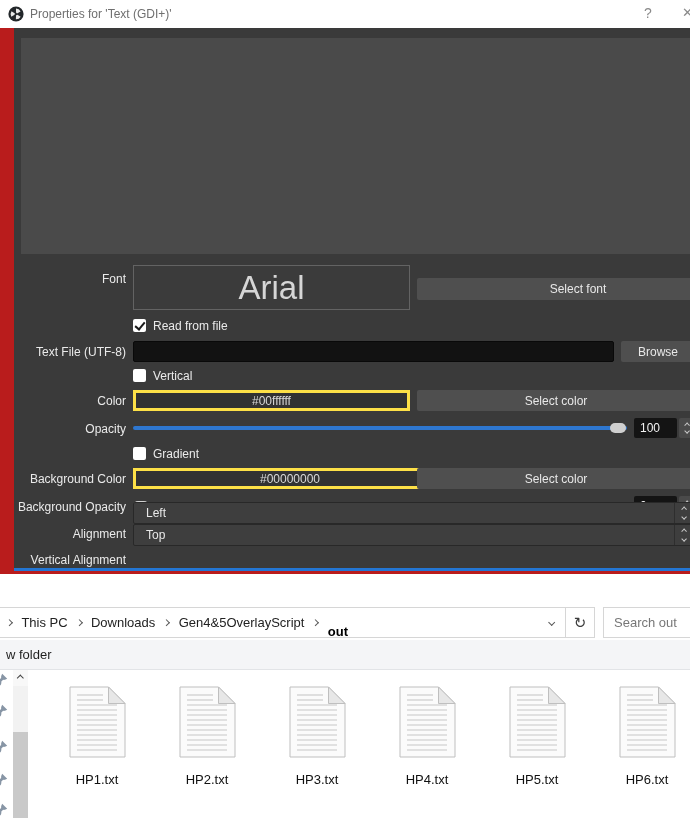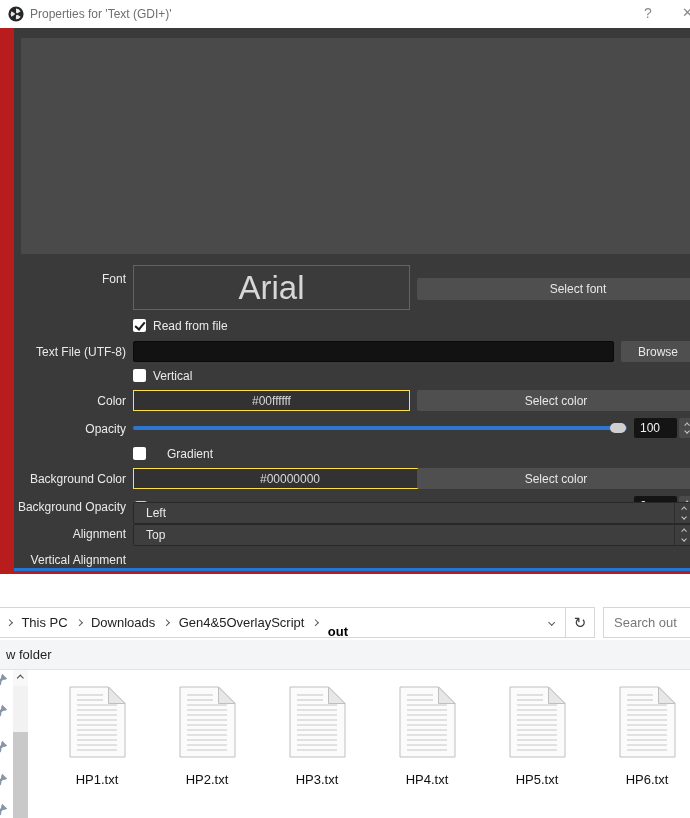--- a/index.html
+++ b/index.html
@@ -17,21 +17,21 @@
   .dialog { position:absolute; top:28px; left:0; width:690px; height:543px; background:#3a3a3a; border-bottom:3px solid #2376d3;margin-left:14px; }
   .preview { position:absolute; left:7px; top:10px; width:676px; height:216px; background:#4a4a4a; }
 
   .flabel { position:absolute; left:0; width:112px; text-align:right; font-size:12px; color:#eaeaea; }
   .cblabel { position:absolute; font-size:12px; color:#eaeaea; }
 
   .font-box { position:absolute; left:119px; top:237px; width:277px; height:45px; background:#3b3b3b; border:1px solid #636363; display:flex; align-items:center; justify-content:center; }
   .font-box .font-preview { font-size:33px; color:#d6d6d6; }
 
   .dbtn { position:absolute; background:#4f4f4f; border-radius:2px; color:#e8e8e8; font-size:12px; display:flex; align-items:center; justify-content:center; cursor:default; }
-  .vbox { position:absolute; background:#323232; border:1px solid #fde047; color:#d9d9d9; font-size:12px; display:flex; align-items:center; justify-content:center; }
+  .vbox { position:absolute; background:#323232; border:3px solid #fde047; color:#d9d9d9; font-size:12px; display:flex; align-items:center; justify-content:center; }
   .tinput { position:absolute; background:#121212; border:1px solid #090909; border-radius:2px; color:#e0e0e0; font-size:12px; padding:0 6px; }
 
   .cb { position:absolute; width:13px; height:13px; background:#ffffff; border-radius:2px; }
   .cb.checked::after { content:""; position:absolute; left:4px; top:1px; width:4px; height:8px; border:solid #1a1a1a; border-width:0 2px 2px 0; transform:rotate(40deg); }
 
   .slider-track { position:absolute; height:4px; border-radius:2px; }
   .slider-handle { position:absolute; width:16px; height:10px; border-radius:5px; background:#cfcfcf; }
 
   .spin { position:absolute; width:62px; height:20px; display:flex; }
   .spin .val { flex:1; background:#141414; border-radius:2px; color:#f2f2f2; font-size:12px; display:flex; align-items:center; padding-left:6px; }
@@ -121,21 +121,21 @@
     <div class="slider-handle" style="left:596px; top:395px;"></div>
     <div class="spin" style="left:620px; top:390px;">
       <div class="val">100</div>
       <div class="sarrows">
         <span class="chev sm up"></span>
         <span class="chev sm down"></span>
       </div>
     </div>
 
     <span class="cb" style="left:119px; top:419px;"></span>
-    <span class="cblabel" style="left:153px; top:419px;">Gradient</span>
+    <span class="cblabel" style="left:139px; top:419px;">Gradient</span>
 
     <div class="flabel" style="top:444px;">Background Color</div>
     <div class="vbox" style="left:119px; top:440px; width:314px; height:21px;">#00000000</div>
     <div class="dbtn" style="left:403px; top:440px; width:278px; height:21px;">Select color</div>
 
     <div class="flabel" style="top:472px;">Background Opacity</div>
     <div class="slider-track" style="left:119px; top:476px; width:494px; background:#5a5a5a;"></div>
     <div class="slider-handle" style="left:119px; top:473px;"></div>
     <div class="spin" style="left:620px; top:468px;">
       <div class="val">0</div>

